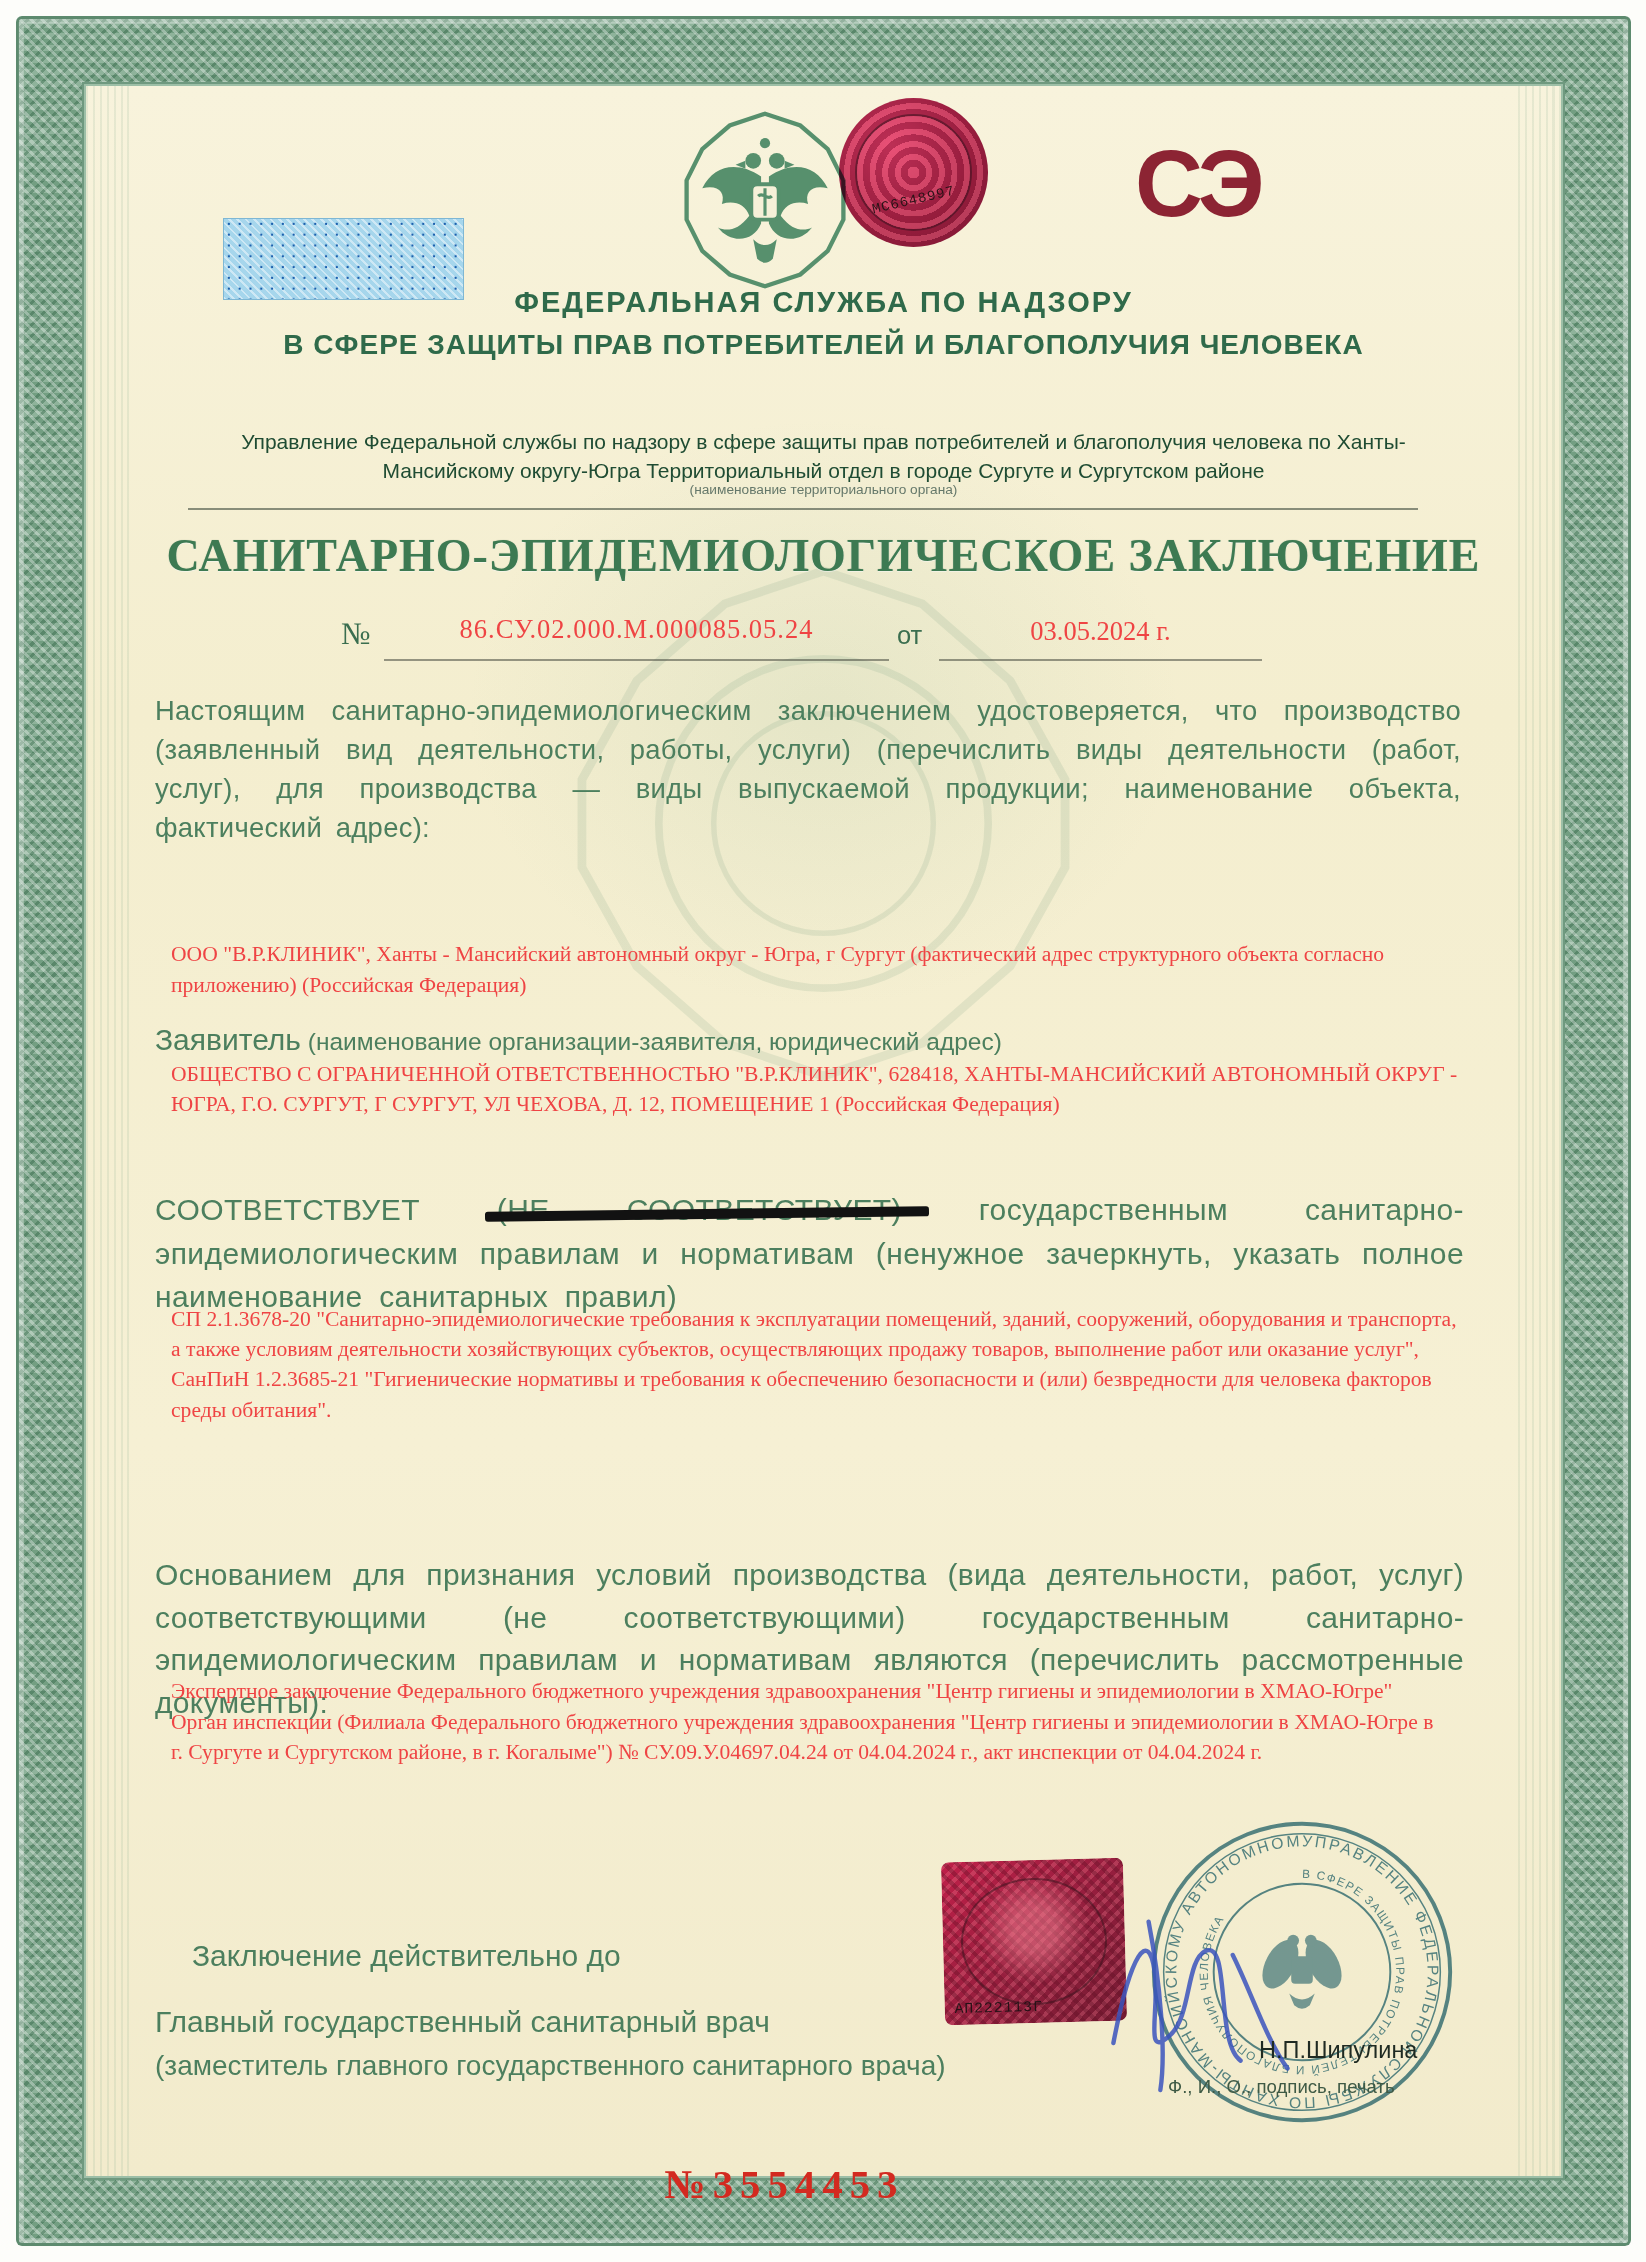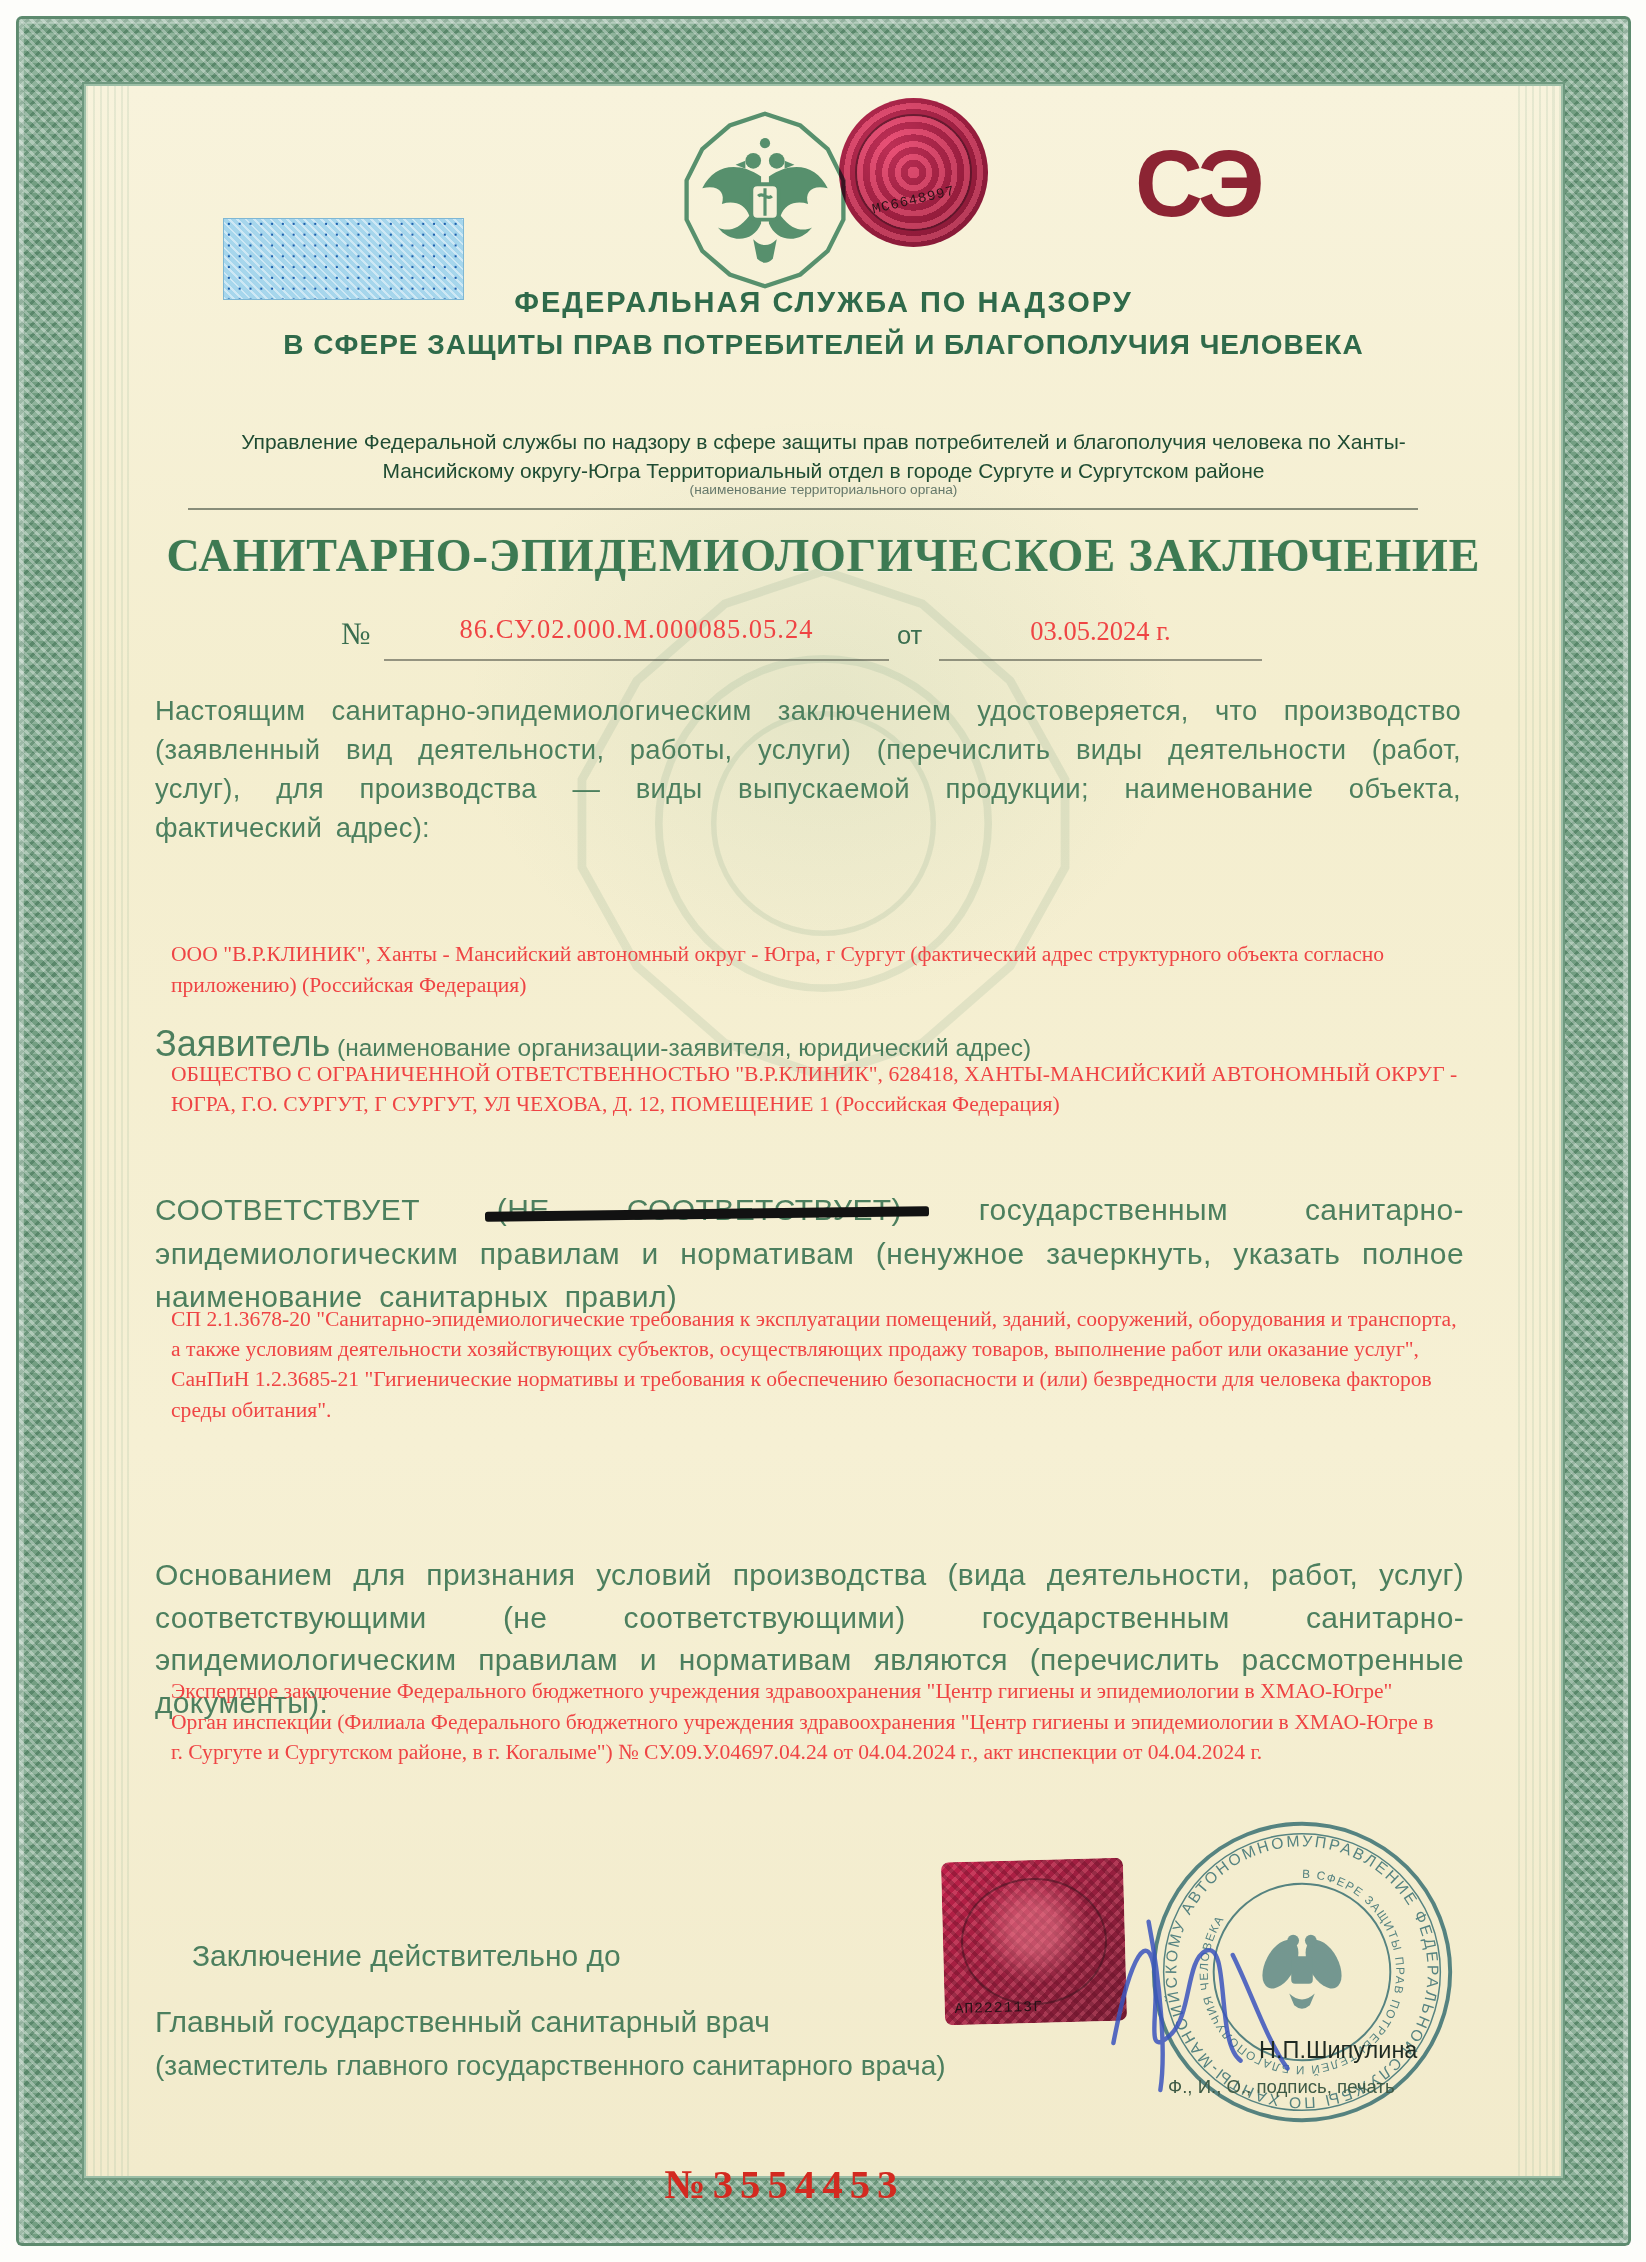--- a/index.html
+++ b/index.html
@@ -40,21 +40,21 @@
   .num-line1{left:384px;top:659px;width:505px;height:2px;background:rgba(70,72,62,.55);}
   .num-value{left:384px;top:614px;width:505px;font-size:26.5px;letter-spacing:1px;}
   .from-label{left:897px;top:621px;font-size:25.5px;color:#3a6e4f;}
   .num-line2{left:939px;top:659px;width:323px;height:2px;background:rgba(70,72,62,.55);}
   .date-value{left:939px;top:616px;width:323px;font-size:26.5px;}
 
   .p1{left:155px;top:692px;width:1306px;font-size:27.4px;line-height:1.42;word-spacing:5.9px;letter-spacing:0.3px;}
   .activity{left:171px;top:821px;width:1245px;font-size:21.6px;line-height:1.35;}
   .object-addr{left:171px;top:939px;width:1215px;font-size:21.6px;line-height:1.42;}
   .applicant-row{left:155px;top:1023px;width:1313px;}
-  .applicant-label{font-size:36px;margin-top:40px;}
+  .applicant-label{font-size:30px;margin-top:40px;}
   .applicant-caption{font-size:24.5px;}
   .applicant{left:171px;top:1059px;width:1309px;font-size:21.6px;line-height:1.4;}
 
   .conform{left:155px;top:1188px;width:1309px;font-size:30px;line-height:1.45;word-spacing:7.8px;letter-spacing:0.4px;}
   .struck{position:relative;white-space:nowrap;}
   .struck::after{content:"";position:absolute;left:-0.4em;right:-0.9em;top:0.52em;height:9.8px;
                  background:#121212;border-radius:2.9px;transform:rotate(-0.7deg);}
   .rules{left:171px;top:1304px;width:1290px;font-size:21.6px;line-height:1.4;}
   .basis{left:155px;top:1509px;width:1309px;font-size:30px;line-height:1.42;word-spacing:6.9px;letter-spacing:0.3px;margin-top:45px;}
   .documents{left:171px;top:1676px;width:1274px;font-size:21.6px;line-height:1.42;}

